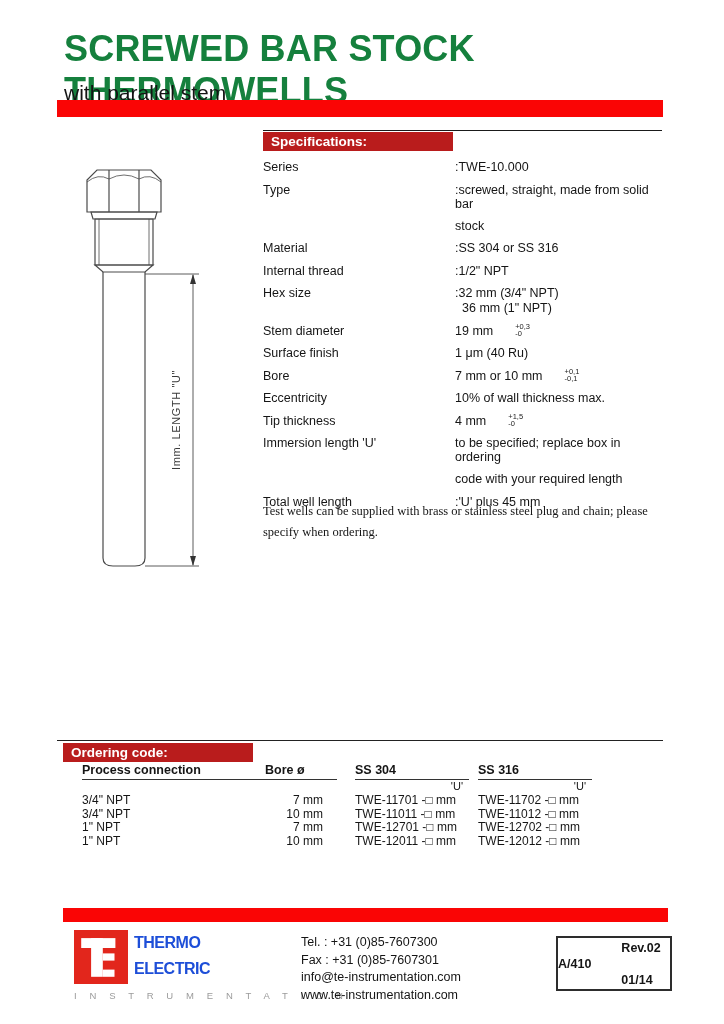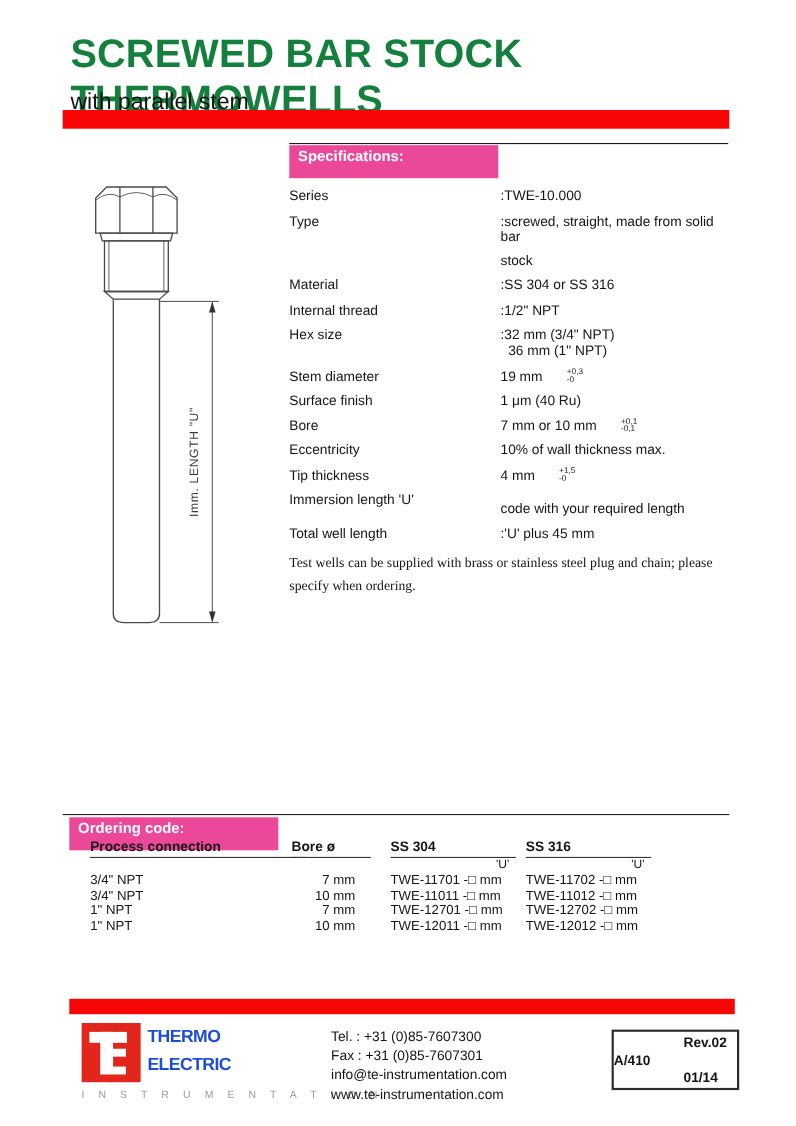--- a/index.html
+++ b/index.html
@@ -15,21 +15,21 @@
   
   .title{position:absolute;left:64px;top:28px;font-size:36px;font-weight:bold;letter-spacing:.2px;color:#15803d;}
   .subtitle{position:absolute;left:64px;top:65px;font-size:21px;color:#141414;margin-top:16px;}
   .red-rule{position:absolute;left:57px;top:100px;width:606px;height:17px;background:var(--accent-red);}
   
   .drawing{position:absolute;left:75px;top:162px;width:200px;height:420px;}
   .drawing svg{width:100%;height:100%;}
   .dim-label{font-size:11px;fill:#3a3a3a;letter-spacing:.6px;}
   
   .specs{position:absolute;left:263px;top:130px;width:399px;border-top:1.5px solid #1a1a1a;}
-  .black-bar{background:#ec4899;color:#fff;font-weight:bold;font-size:13.5px;line-height:19px;height:30px;padding-left:8px;}
+  .black-bar{background:#b91c1c;color:#fff;font-weight:bold;font-size:13.5px;line-height:19px;height:19px;padding-left:8px;}
   .specs .black-bar{width:182px;margin-top:1px;}
   .spec-rows{margin-top:9px;}
   .spec-row{display:flex;font-size:12.5px;margin-bottom:8.5px;}
   .spec-label{width:192px;flex-shrink:0;}
   .spec-value{flex:1;}
   .line2{margin-top:8px;}
   .line2-tight{margin-top:1px;padding-left:7px;}
   .tol{display:inline-flex;flex-direction:column;font-size:7.5px;line-height:7.5px;margin-left:22px;vertical-align:top;margin-top:-1px;color:#222;}
   .note{position:absolute;left:263px;top:501px;width:400px;font-size:12.5px;line-height:20.5px;font-family:Liberation Serif, serif;}
   
@@ -170,20 +170,21 @@
           <span>4 mm</span><span class="tol">
               <span>+1,5</span>
               <span>-0</span>
             </span>
         </div>
       </div>
 
       <div class="spec-row">
         <div class="spec-label">Immersion length 'U'</div>
         <div class="spec-value">
+          <div>to be specified; replace box in ordering</div>
           <div class="line2">code with your required length</div>
         </div>
       </div>
 
       <div class="spec-row">
         <div class="spec-label">Total well length</div>
         <div class="spec-value"><span>:'U' plus 45 mm</span></div>
       </div>
 
     </div>

